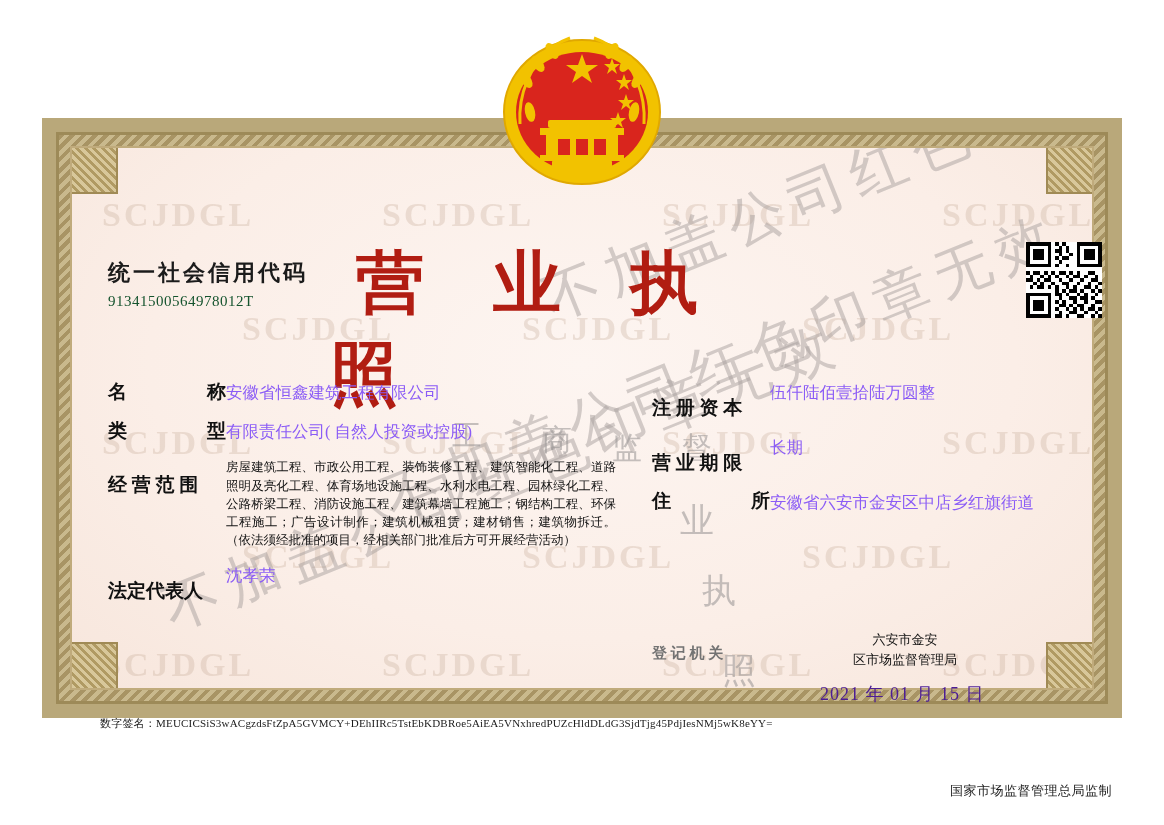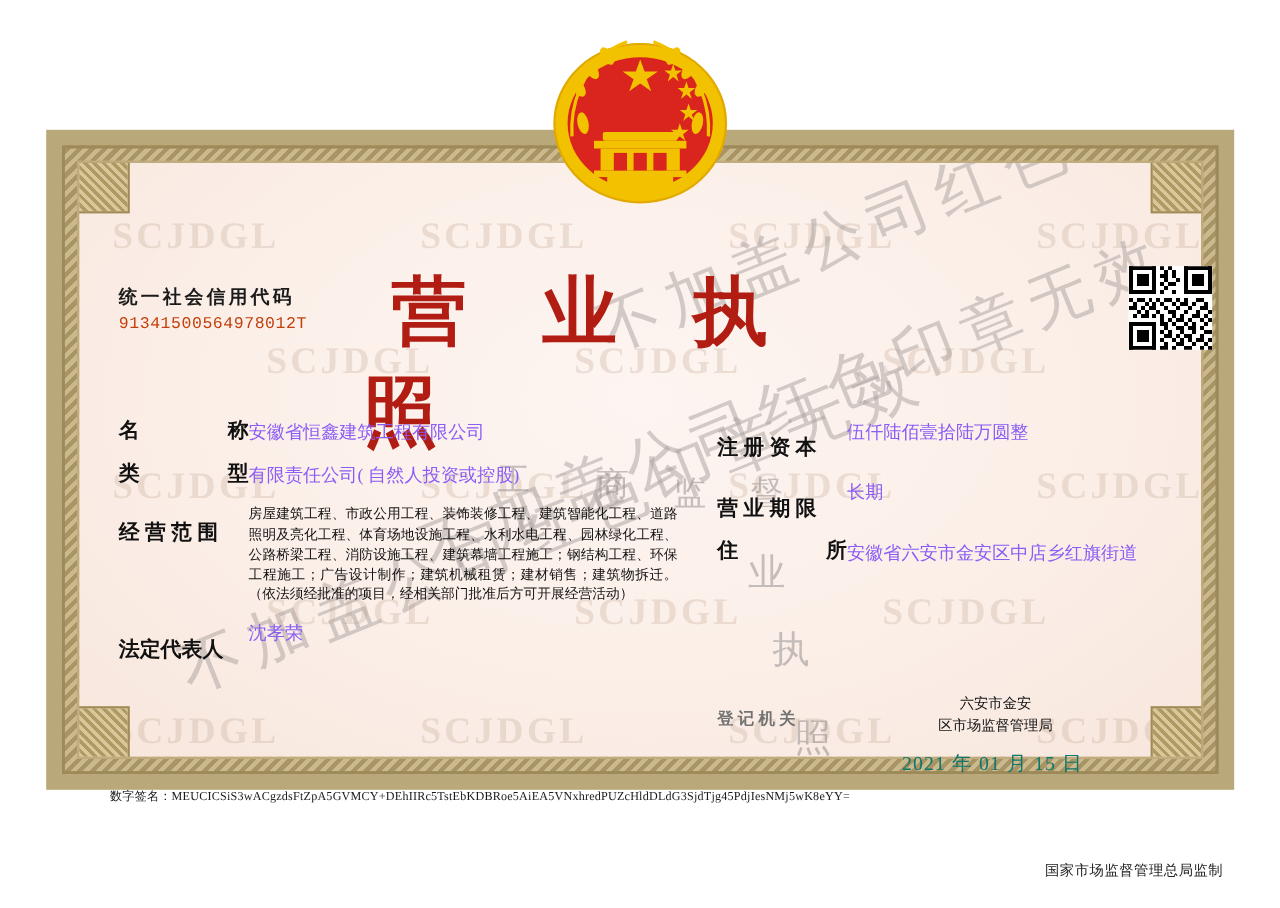--- a/index.html
+++ b/index.html
@@ -152,31 +152,31 @@
   }
 
   
   .code-block {
     position: absolute;
     left: 108px;
     top: 258px;
     z-index: 5;
   }
   .code-label {
-    font-size: 17px;
+    font-size: 22px;
     color: #1b1b1b;
     letter-spacing: 3px;
     font-weight: bold;
   }
   .code-value {
     font-size: 15px;
-    color: #c2410c;
+    color: #14532d;
     margin-top: 5px;
     letter-spacing: 0.5px;
-    font-family: Liberation Mono, monospace;
+    font-family: Liberation Serif, serif;
   }
 
   
   .qr-block {
     position: absolute;
     right: 62px;
     top: 242px;
     display: flex;
     align-items: flex-start;
     z-index: 5;
@@ -268,21 +268,21 @@
     color: #111;
     text-align: center;
     width: 130px;
     margin-left: 70px;
   }
   .date-line {
     position: absolute;
     left: 820px;
     top: 682px;
     font-size: 18px;
-    color: #0f766e;
+    color: #4c1d95;
     letter-spacing: 1px;
     z-index: 5;
   }
 
   
   .sig-line {
     position: absolute;
     left: 100px;
     top: 700px;
     right: 60px;

